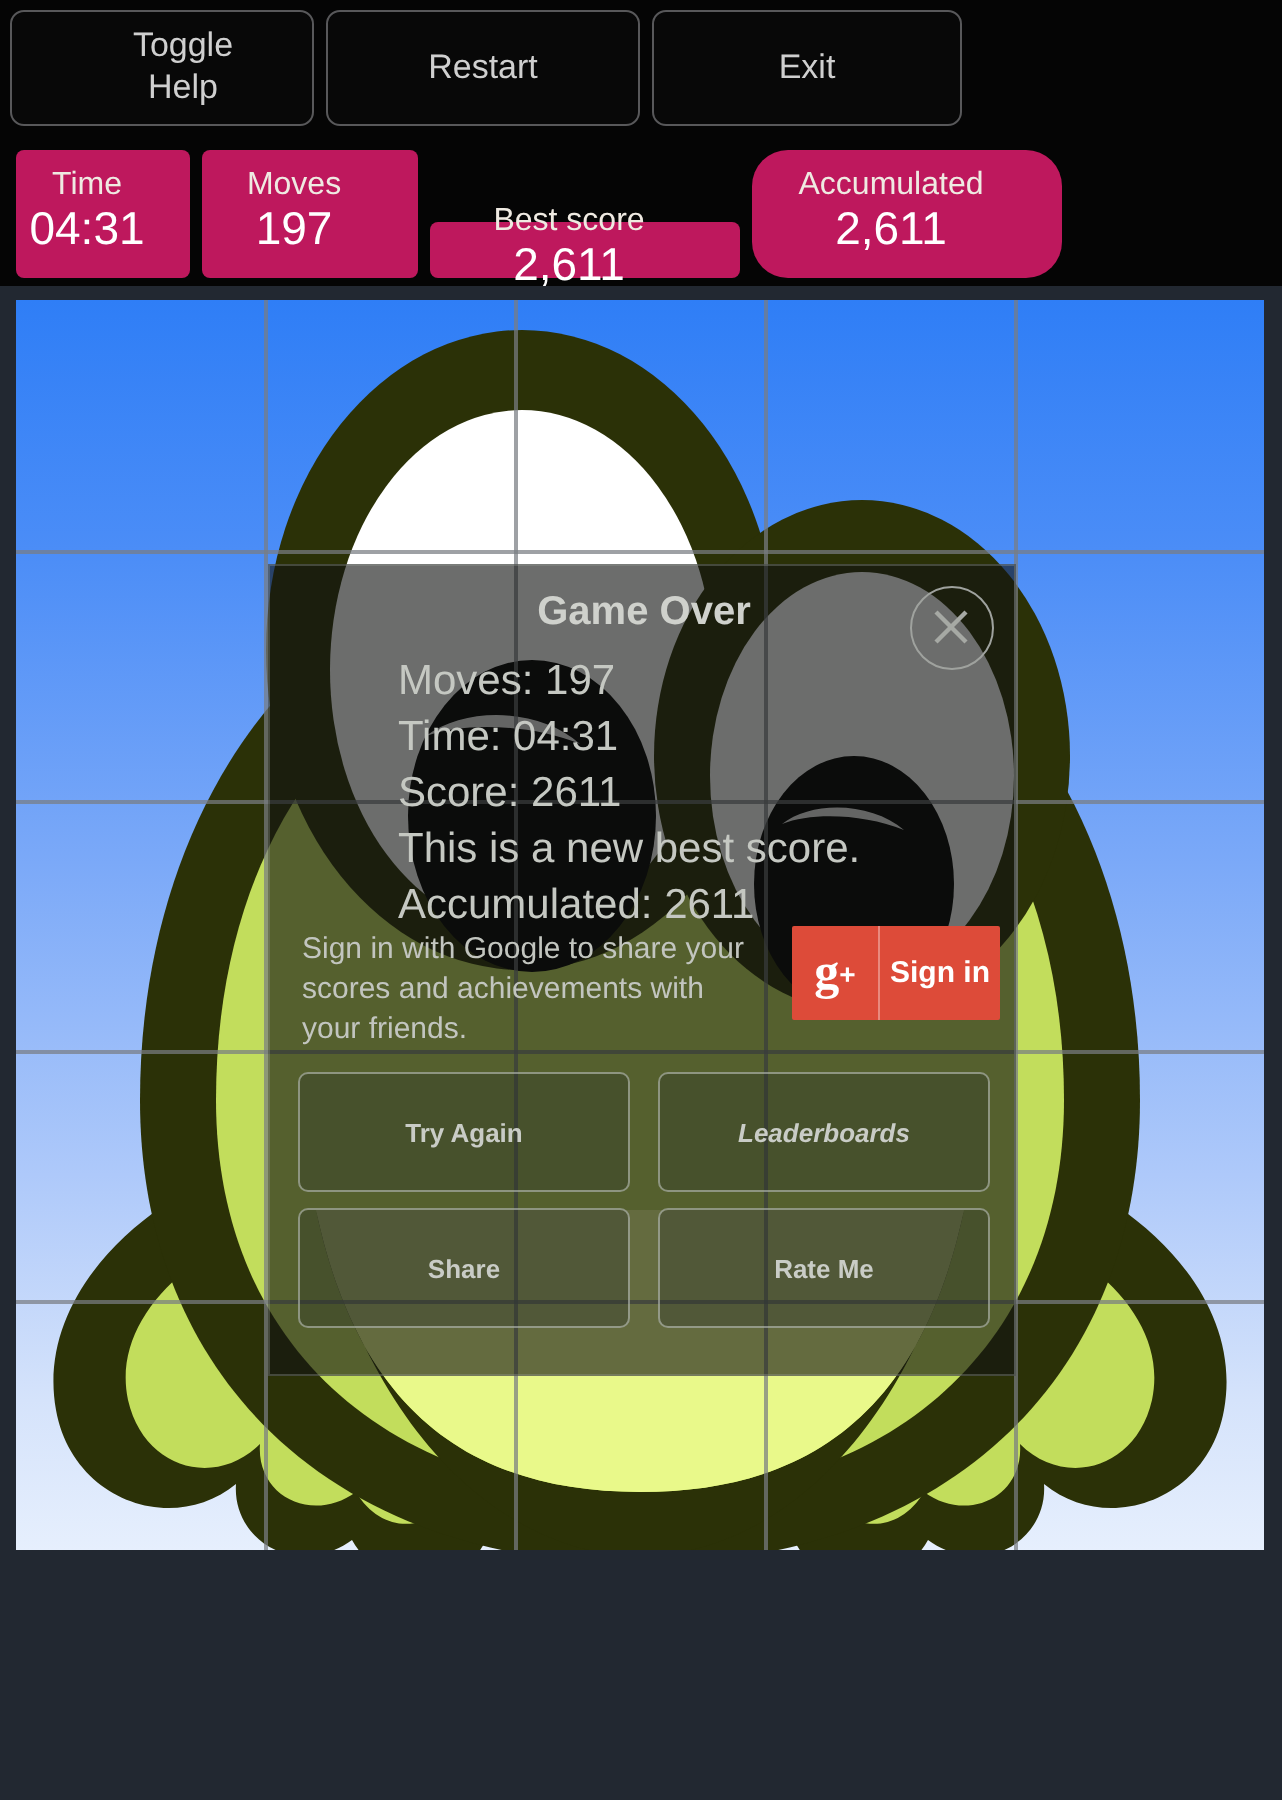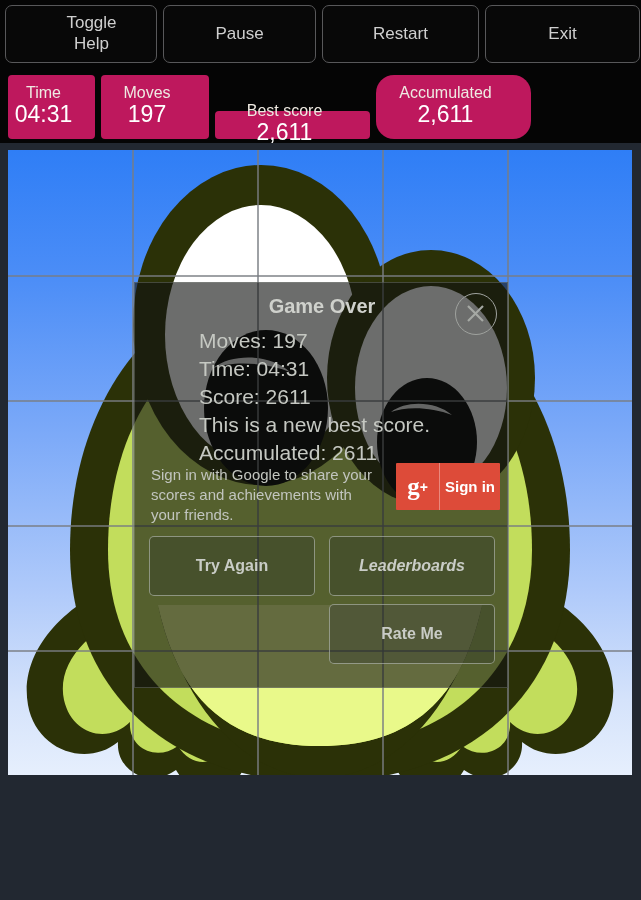--- a/index.html
+++ b/index.html
@@ -135,44 +135,41 @@
 
   .action-grid{
     position:absolute;left:14px;top:253px;width:346px;height:130px;
   }
   .act-btn{
     position:absolute;width:166px;height:60px;
     border:1px solid rgba(200,205,200,0.55);
     border-radius:5px;
     background:rgba(40,46,40,0.30);
     color:#c9ccc6;
-    font-size:16px;font-weight:bold;
+    font-size:13px;font-weight:bold;
     display:flex;align-items:center;justify-content:center;
     cursor:pointer;box-sizing:border-box;
   }
   .act-try{left:0;top:0;}
   .act-lead{left:180px;top:0;font-style:italic;}
   .act-share{left:0;top:68px;}
   .act-rate{left:180px;top:68px;}
 </style>
 </head>
 <body>
 
 <div id="app">
 
   <div class="topbar">
     <div class="ctrl-row">
       <div class="ctrl-btn w-toggle">
         <span>
           <span>Toggle</span><br>
           <span>Help</span>
         </span>
-      </div>
-      <div class="ctrl-btn w-pause">
-        <span>Pause</span>
       </div>
       <div class="ctrl-btn w-restart">
         <span>Restart</span>
       </div>
       <div class="ctrl-btn w-exit">
         <span>Exit</span>
       </div>
     </div>
   </div>
 
@@ -296,20 +293,23 @@
       </div>
     </div>
 
     <div class="action-grid">
       <div class="act-btn act-try">
         <span>Try Again</span>
       </div>
       <div class="act-btn act-lead">
         <span>Leaderboards</span>
       </div>
+      <div class="act-btn act-share">
+        <span>Share</span>
+      </div>
       <div class="act-btn act-rate">
         <span>Rate Me</span>
       </div>
     </div>
 
   </div>
 
 </div>
 
 </body></html>

